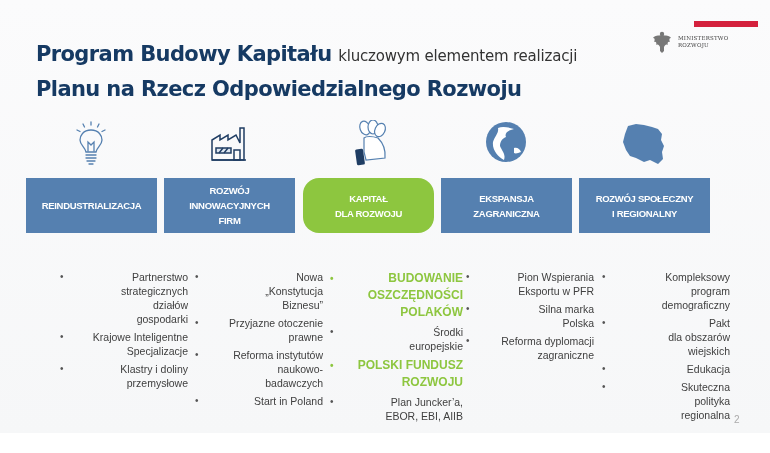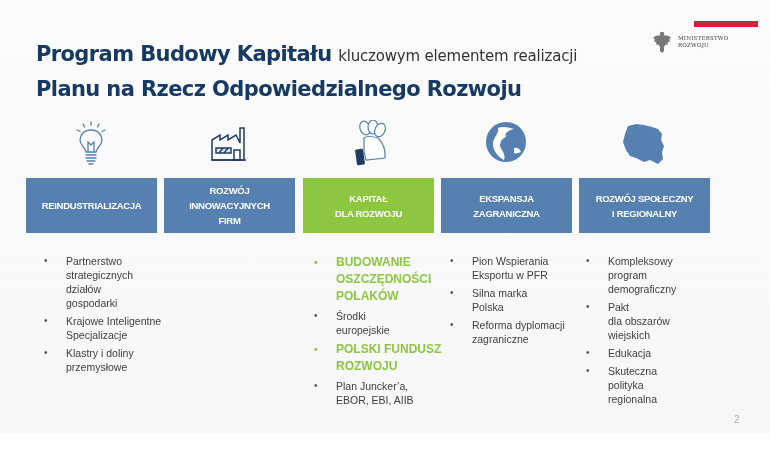--- a/index.html
+++ b/index.html
@@ -31,25 +31,25 @@
     font-weight: normal; font-size: 15px; color: #333; letter-spacing: -0.2px; margin-top: 44px;
   }
   .icon { position: absolute; }
   .box {
     position: absolute; top: 178px; width: 131px; height: 55px;
     background: #5580b0; color: #fff;
     display: flex; align-items: center; justify-content: center; text-align: center;
     font-weight: bold; font-size: 9.5px; line-height: 15px; letter-spacing: -0.3px;
     font-family: "Liberation Sans", sans-serif;
   }
-  .box.green { background: #8dc63f; }
+  .box.green { background: #8dc63f; border-radius: 16px; }
   .box span { white-space: pre-line; }
   ul.col {
-    position: absolute; top: 254px; margin: 0; padding: 0; list-style: none;
-    font-family: "Liberation Sans", sans-serif; font-size: 10.5px; line-height: 14px; color: #404040;
+    position: absolute; top: 254px; margin: 16px; padding: 0; list-style: none;
+    font-family: "Liberation Sans", sans-serif; font-size: 10.5px; line-height: 14px; color: #404040; text-align: right;
   }
   ul.col li {
     position: relative; padding-left: 24px; margin-bottom: 4px; white-space: pre-line;
   }
   ul.col li::before {
     content: "•"; position: absolute; left: 2px; top: 0; color: #555; font-size: 10px;
   }
   ul.col li.hl {
     color: #8dc63f; font-weight: bold; font-size: 12px; line-height: 17px;
   }
@@ -159,20 +159,31 @@
     <li>Partnerstwo
 strategicznych
 działów
 gospodarki</li>
     <li>Krajowe Inteligentne
 Specjalizacje</li>
     <li>Klastry i doliny
 przemysłowe</li>
   </ul>
 
+  <ul class="col" style="left:177px;width:130px">
+    <li>Nowa
+„Konstytucja
+Biznesu”</li>
+    <li>Przyjazne otoczenie
+prawne</li>
+    <li>Reforma instytutów
+naukowo-
+badawczych</li>
+    <li>Start in Poland</li>
+  </ul>
 
   <ul class="col" style="left:312px;width:135px">
     <li class="hl">BUDOWANIE
 OSZCZĘDNOŚCI
 POLAKÓW</li>
     <li>Środki
 europejskie</li>
     <li class="hl">POLSKI FUNDUSZ
 ROZWOJU</li>
     <li>Plan Juncker’a,

